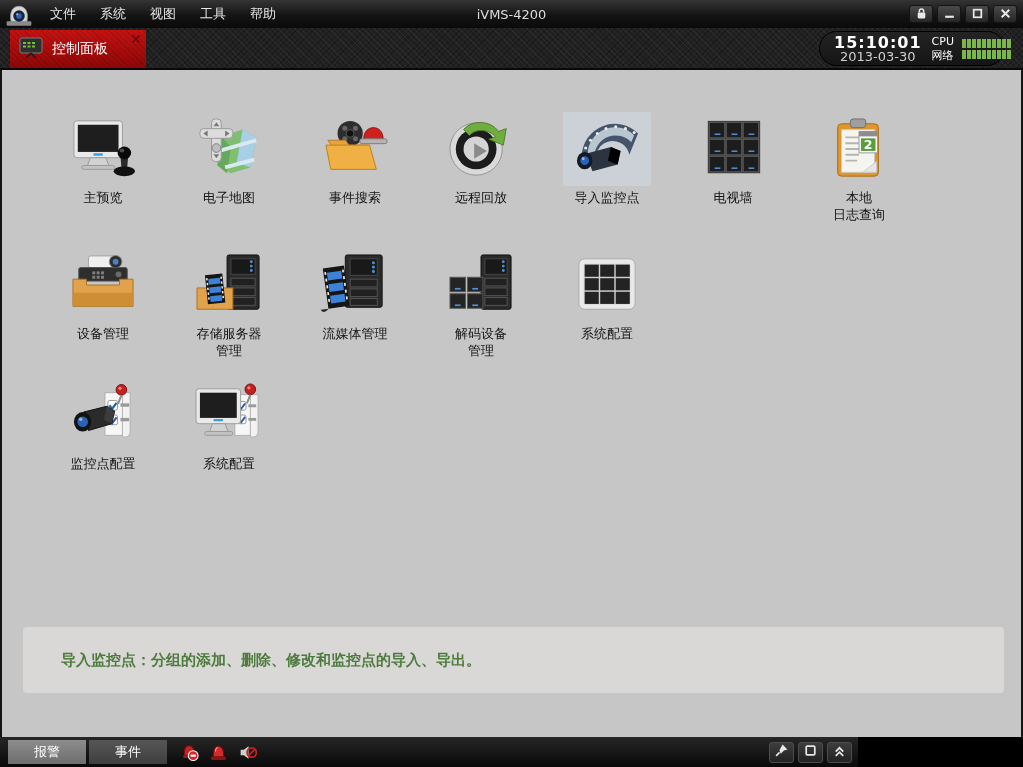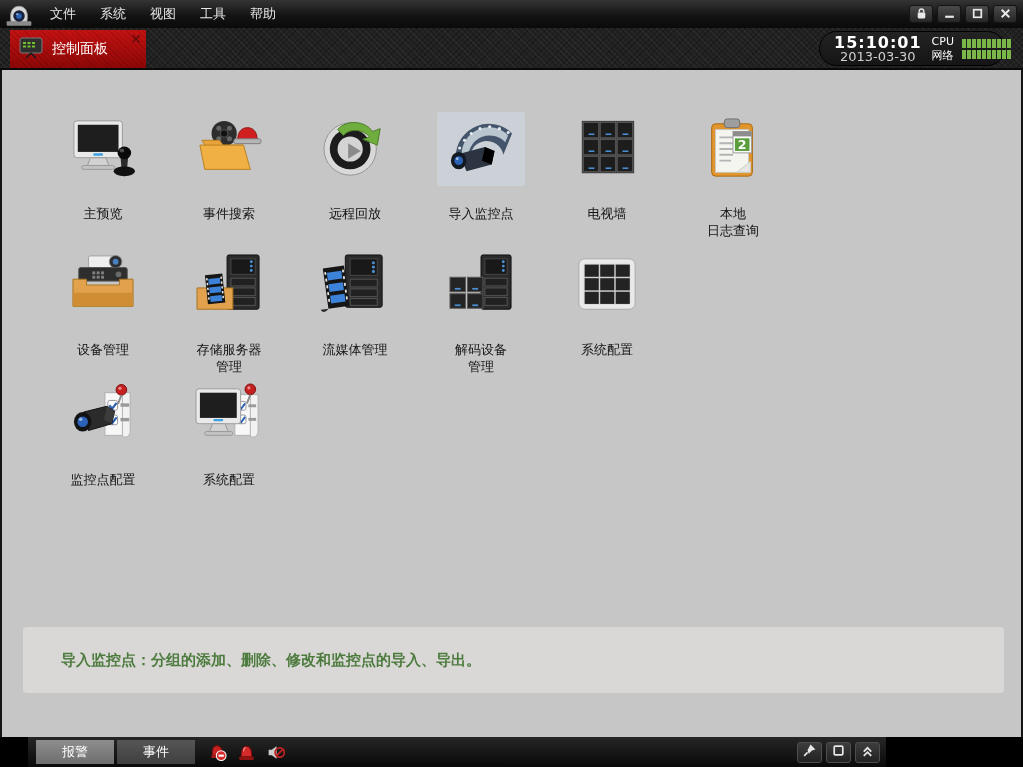--- a/index.html
+++ b/index.html
@@ -50,29 +50,29 @@
 
   
   .main { position:absolute; top:70px; left:0; width:1023px; height:667px;
     background:#c6c6c6; border-left:2px solid #151515; border-right:2px solid #151515; }
   .grid-row { position:absolute; left:38px; display:flex; }
   .row-1 { top:42px; } .row-2 { top:178px; } .row-3 { top:308px; }
   .cell { width:126px; display:flex; flex-direction:column; align-items:center; cursor:default; }
   .icon-box { width:88px; height:74px; display:flex; align-items:center; justify-content:center;
     border-radius:2px; }
   .cell.selected .icon-box { background:#cbd1d6; }
-  .cell-label { margin-top:19px; font-size:13px; color:#141414; text-align:center; line-height:17px; }
+  .cell-label { margin-top:3px; font-size:13px; color:#141414; text-align:center; line-height:17px; }
 
   .desc-box { position:absolute; left:21px; top:557px; width:981px; height:66px;
     background:#d9d8d6; border-radius:4px; display:flex; align-items:center; }
   .desc-text { padding-left:38px; font-size:15px; font-weight:bold; }
 
   
   .statusbar { position:absolute; bottom:0; left:0; width:858px; height:30px;
-    background:linear-gradient(#262626,#090909); display:flex; align-items:center;margin-left:28px; }
+    background:linear-gradient(#262626,#090909); display:flex; align-items:center; }
   .status-tab { width:78px; height:24px; margin-left:3px; display:flex; align-items:center;
     justify-content:center; color:#fff; font-size:13px; }
   .status-tab.first { margin-left:8px; background:linear-gradient(#8d8d8d,#6e6e6e); }
   .status-tab.second { background:linear-gradient(#565656,#3f3f3f); }
   .status-icons { display:flex; gap:9px; margin-left:12px; }
   .status-icon { width:20px; height:20px; display:flex; align-items:center; justify-content:center; }
   .right-btns { margin-left:auto; display:flex; gap:4px; padding-right:6px; }
   .rb { width:25px; height:21px; background:linear-gradient(#3d3d3d,#222);
     border:1px solid #4d4d4d; border-radius:3px; display:flex; align-items:center;
     justify-content:center; }
@@ -90,20 +90,21 @@
       <circle cx="15" cy="11" r="1.2" fill="#9ab8e0"></circle>
     </svg>
   </div>
   <div class="menu">
       <div class="menu-item">文件</div>
       <div class="menu-item">系统</div>
       <div class="menu-item">视图</div>
       <div class="menu-item">工具</div>
       <div class="menu-item">帮助</div>
     </div>
+  <div class="win-title">iVMS-4200</div>
   <div class="win-controls">
       <div class="win-btn">
         <span><svg width="13" height="13" viewBox="0 0 12 12">
             <rect x="2.5" y="5" width="7" height="5.5" rx="1" fill="#e8e8e8"></rect>
             <path d="M4 5V3.8a2 2 0 0 1 4 0V5" stroke="#e8e8e8" stroke-width="1.4" fill="none"></path>
           </svg></span>
       </div>
       <div class="win-btn">
         <span><svg width="13" height="13" viewBox="0 0 12 12">
             <rect x="2" y="8" width="8" height="2" fill="#e8e8e8"></rect>
@@ -190,20 +191,35 @@
             <rect x="28" y="37.5" width="10" height="2.5" rx="1" fill="#3aa0e0"></rect>
             <path d="M25 42h16l3 8H22z" fill="#d2d2d2" stroke="#9a9a9a"></path>
             <rect x="16" y="50" width="34" height="4" rx="2" fill="#c2c2c2" stroke="#9a9a9a"></rect>
             <path d="M57 54c0-6-1-10-1-15h8c0 5-1 9-1 15z" fill="#2a2a2a"></path>
             <ellipse cx="60" cy="56" rx="11" ry="5" fill="#111"></ellipse>
             <ellipse cx="60" cy="37" rx="7" ry="6.5" fill="#0a0a0a"></ellipse>
             <ellipse cx="57.5" cy="34.5" rx="2.5" ry="2" fill="#4a4a4a"></ellipse>
           </svg>
         </div>
         <div class="cell-label">主预览</div>
+      </div>
+      <div class="cell">
+        <div class="icon-box">
+          <svg width="76" height="64" viewBox="0 0 76 66">
+            <path d="M30 20 52 13 66 21 60 52 40 58 26 50z" fill="#7fbf72"></path>
+            <path d="M52 13 66 21 60 52 46 47z" fill="#a8cfe8"></path>
+            <path d="M30 20 40 31 36 58 26 50z" fill="#66a85c"></path>
+            <path d="M28 35l38-11M34 52l30-8" stroke="#dce8f0" stroke-width="4" fill="none"></path>
+            <rect x="20" y="2" width="10" height="44" rx="4" fill="#dcdcdc" stroke="#9a9a9a"></rect>
+            <rect x="8" y="12" width="34" height="10" rx="4" fill="#dcdcdc" stroke="#9a9a9a"></rect>
+            <circle cx="25" cy="32" r="4.5" fill="#bdbdbd" stroke="#828282"></circle>
+            <path d="M25 5.5l3 4h-6zM25 42.5l-3-4h6zM11.5 17l4.5-3v6zM38.5 17l-4.5-3v6z" fill="#787878"></path>
+          </svg>
+        </div>
+        <div class="cell-label">电子地图</div>
       </div>
       <div class="cell">
         <div class="icon-box">
           <svg width="76" height="64" viewBox="0 0 76 66">
             <circle cx="33" cy="17" r="13" fill="#2d2d2d"></circle>
             <circle cx="33" cy="17" r="4" fill="#111" stroke="#5a5a5a"></circle>
             <circle cx="27.5" cy="11.5" r="2.6" fill="#666"></circle>
             <circle cx="38.5" cy="11.5" r="2.6" fill="#666"></circle>
             <circle cx="27.5" cy="22.5" r="2.6" fill="#666"></circle>
             <circle cx="38.5" cy="22.5" r="2.6" fill="#666"></circle>

